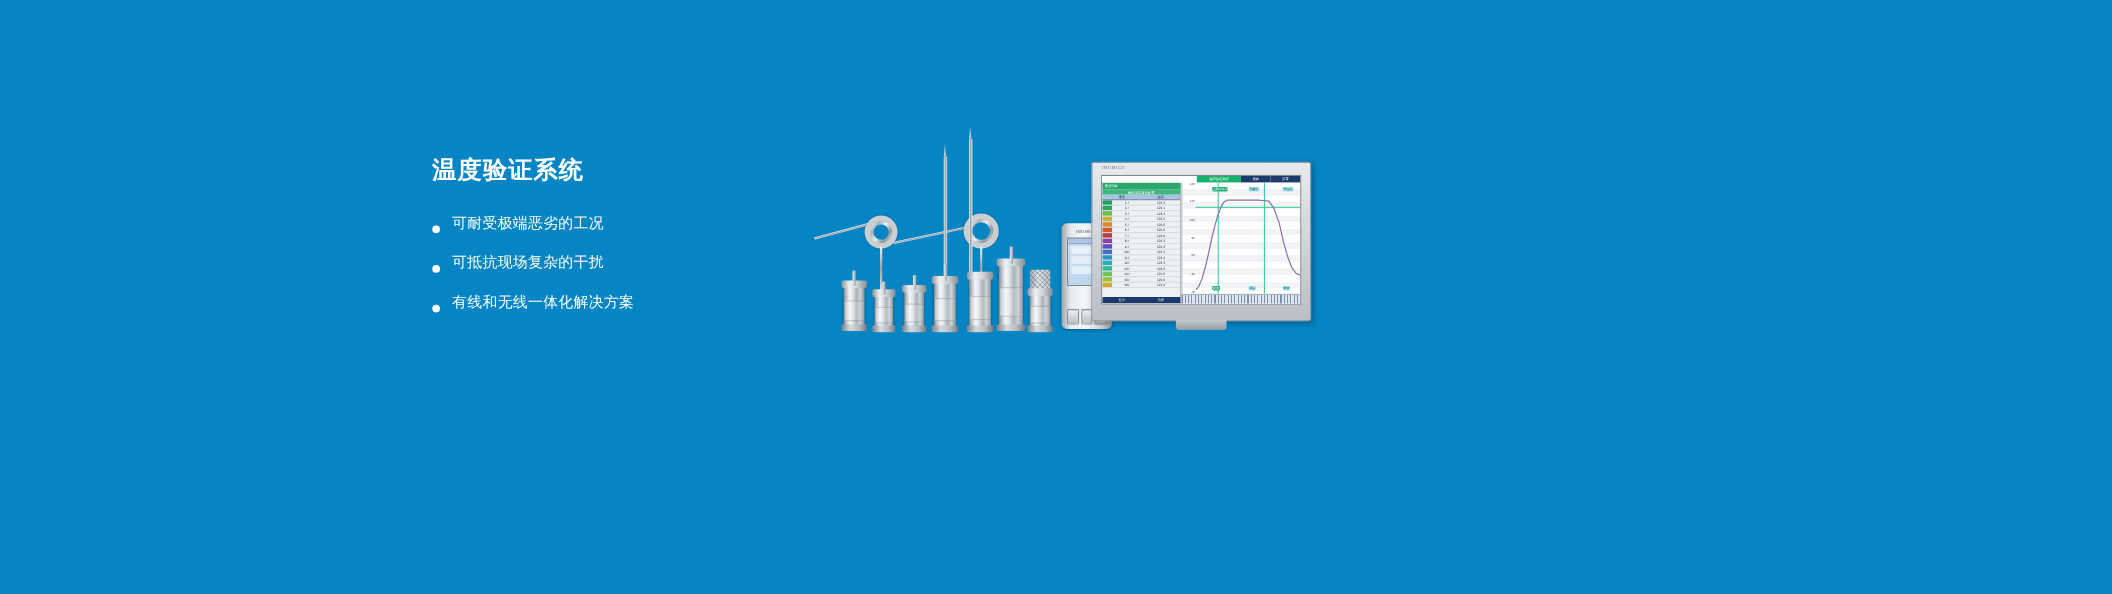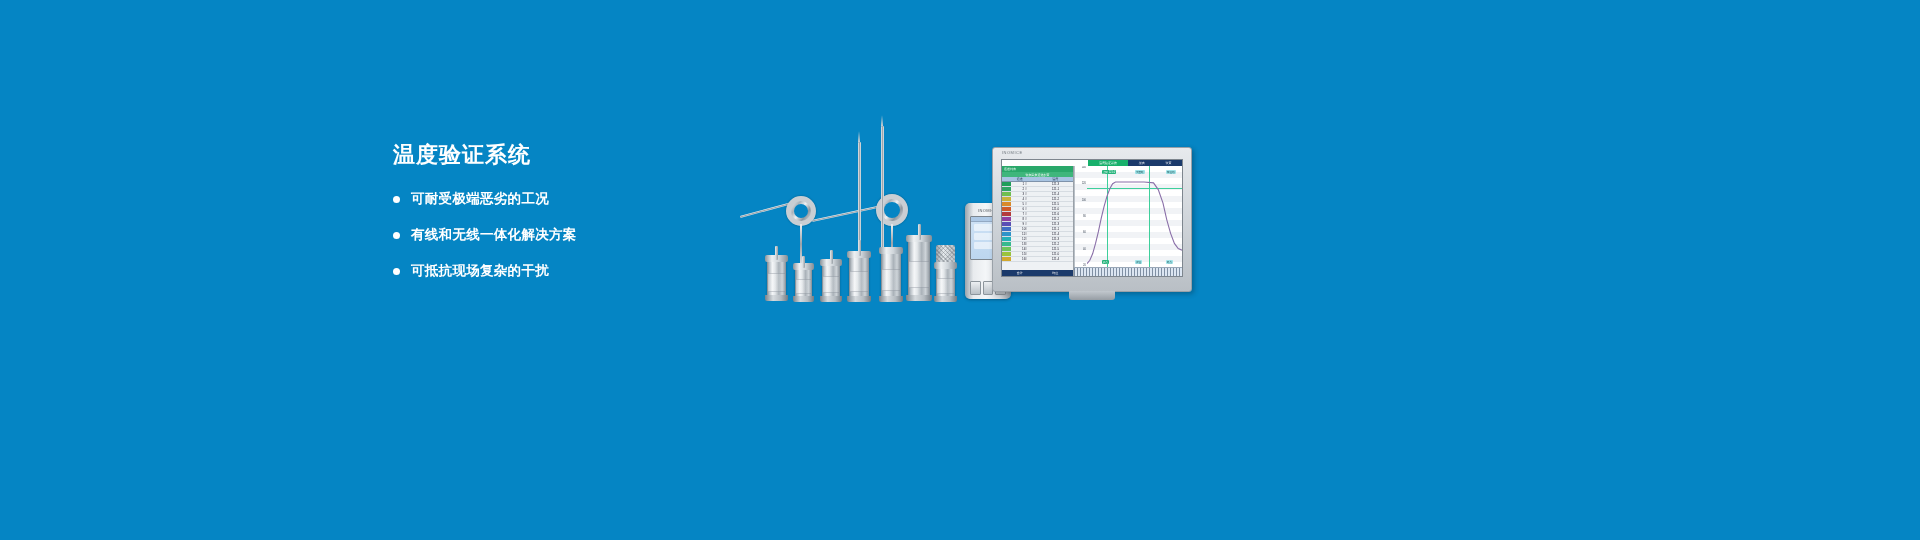--- a/index.html
+++ b/index.html
@@ -35,24 +35,23 @@
     margin-top: 16px;
     font-size: 13.5px;
     color: #ffffff;
     letter-spacing: 0.3px;
     line-height: 1.3;
     white-space: nowrap;
   }
   .bullets { margin-top: 18px; list-style: none; }
   .bullet-row {
     display: flex;
-    align-items: center;
+    align-items: flex-end;
     height: 26px;
     margin-bottom: 10px;
-    font-weight: bold;
   }
   .bullet-dot {
     width: 7px;
     height: 7px;
     border-radius: 50%;
     background: #ffffff;
     margin-right: 11px;
     flex: 0 0 auto;
   }
   .bullet-text {
@@ -371,25 +370,25 @@
 
   <div class="text-block">
     <div class="headline">温度验证系统</div>
     <ul class="bullets">
       <li class="bullet-row">
         <span class="bullet-dot"></span>
         <span class="bullet-text">可耐受极端恶劣的工况</span>
       </li>
       <li class="bullet-row">
         <span class="bullet-dot"></span>
-        <span class="bullet-text">有线和无线一体化解决方案</span>
+        <span class="bullet-text">可抵抗现场复杂的干扰</span>
       </li>
       <li class="bullet-row">
         <span class="bullet-dot"></span>
-        <span class="bullet-text">可抵抗现场复杂的干扰</span>
+        <span class="bullet-text">有线和无线一体化解决方案</span>
       </li>
     </ul>
   </div>
 
   <div class="product-area">
 
     <div class="probe-wire" style="left:0px; top:96px; width:52px; height:2px; transform:rotate(-15deg); transform-origin:left center;"></div>
     <div class="coil" style="left:46px; top:76px; width:30px; height:30px;">
       <div class="coil-inner"></div>
     </div>

